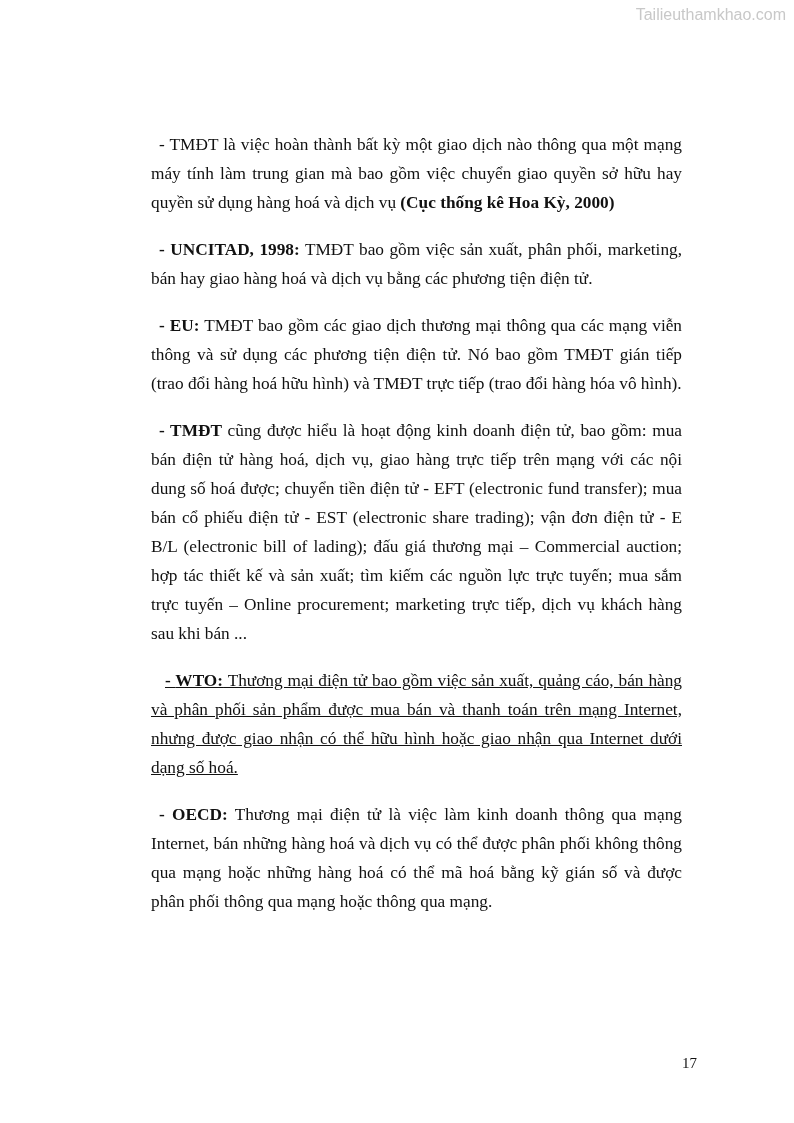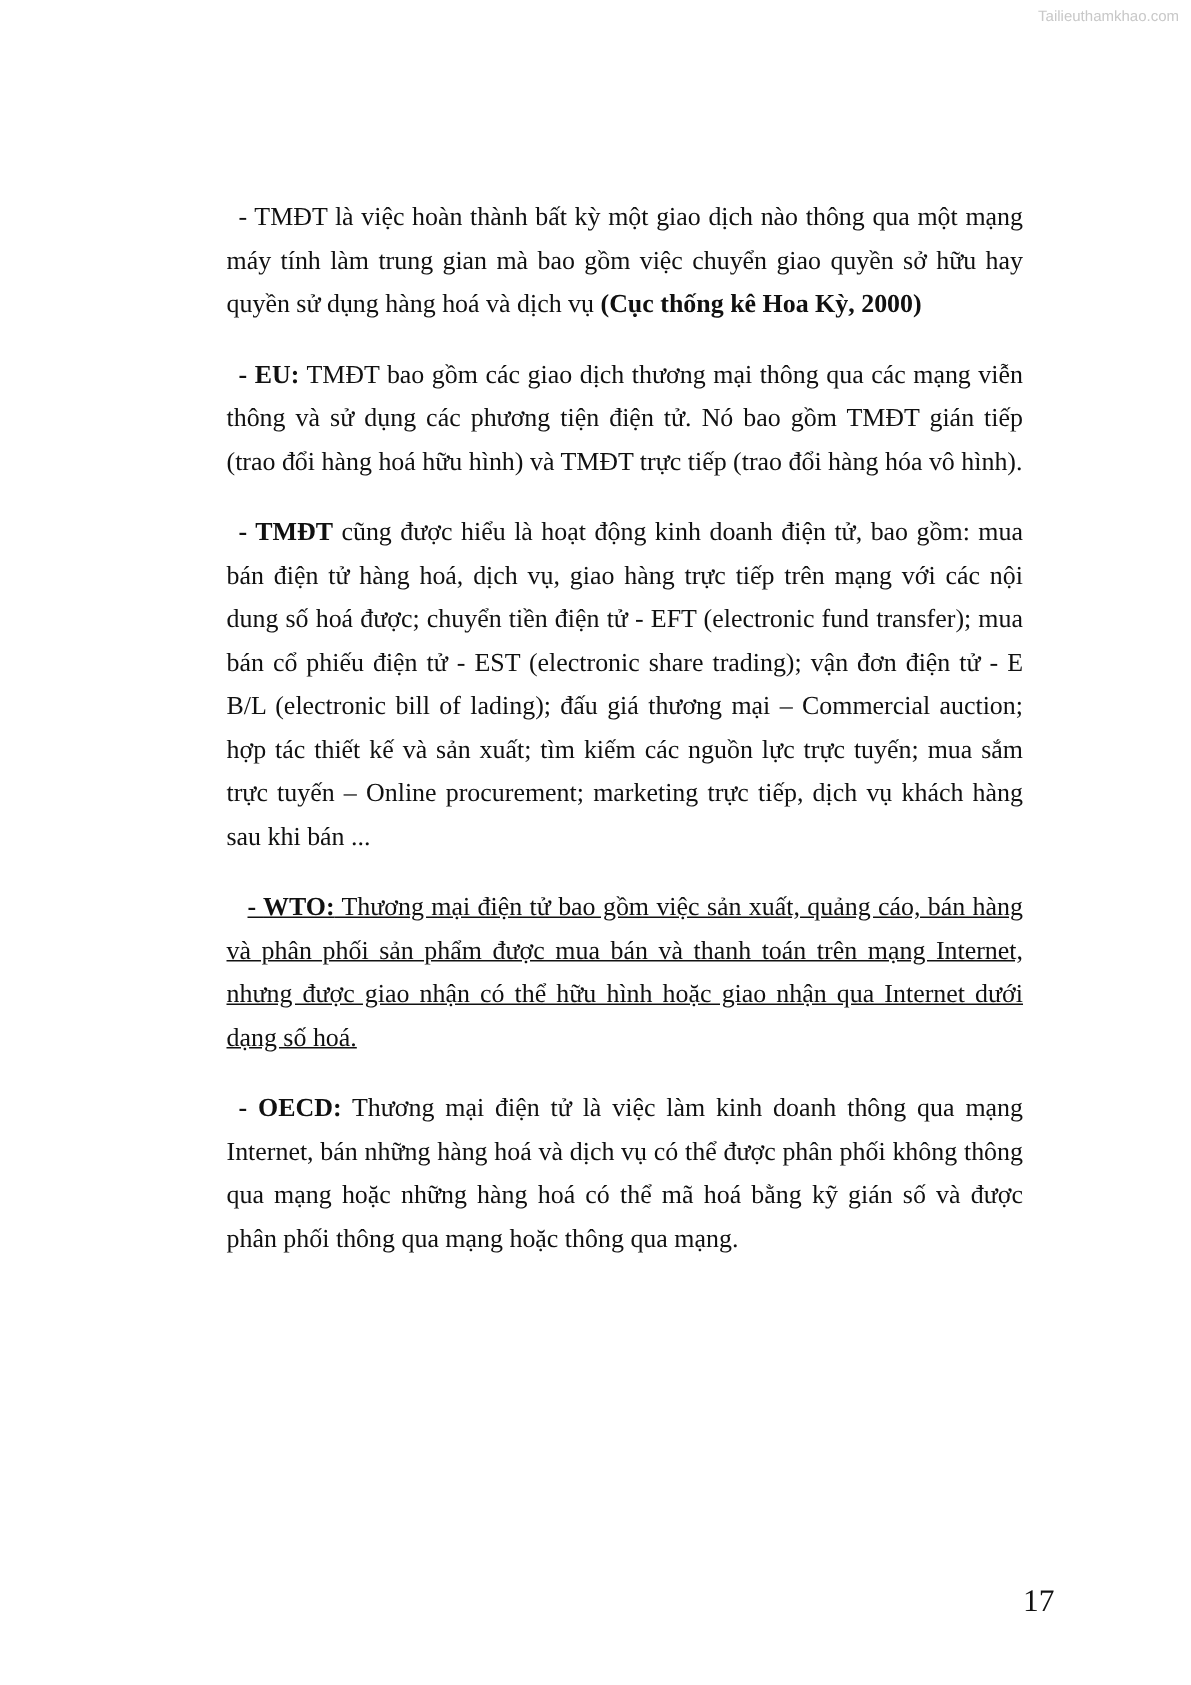--- a/index.html
+++ b/index.html
@@ -13,21 +13,21 @@
     position: relative;
     overflow: hidden;
     font-family: "Liberation Serif", "DejaVu Serif", serif;
     color: #111111;
   }
   .watermark {
     position: absolute;
     top: 6px;
     right: 8px;
     font-family: "Liberation Sans", "DejaVu Sans", sans-serif;
-    font-size: 10px;
+    font-size: 16px;
     color: #c8c8c8;
     letter-spacing: 0;
   }
   .page-body {
     position: absolute;
     left: 133px;
     top: 112px;
     width: 567px;
   }
   .para {
@@ -42,34 +42,35 @@
   .heading-italic {
     font-weight: bold;
     font-style: italic;
     text-indent: 27px;
   }
   b { font-weight: bold; }
   .page-number {
     position: absolute;
     left: 682px;
     top: 1055px;
-    font-size: 21px;
+    font-size: 15px;
   }
 </style>
 </head>
 <body>
 
 <div class="watermark">Tailieuthamkhao.com</div>
 
 <div class="page-body">
 
   <p class="para indent1"><span>- </span><span>TMĐT là việc hoàn thành bất kỳ một giao dịch nào thông qua một mạng máy tính làm trung gian mà bao gồm việc chuyển giao quyền sở hữu hay quyền sử dụng hàng hoá và dịch vụ </span><b>(Cục thống kê Hoa Kỳ, 2000)</b></p>
 
 
 
+  <p class="para indent1 gap-s"><b><span>- </span><span>UNCITAD, 1998:</span></b><span> TMĐT bao gồm việc sản xuất, phân phối, marketing, bán hay giao hàng hoá và dịch vụ bằng các phương tiện điện tử.</span></p>
 
   <p class="para indent1 gap-s"><b><span>- </span><span>EU:</span></b><span> TMĐT bao gồm các giao dịch thương mại thông qua các mạng viễn thông và sử dụng các phương tiện điện tử. Nó bao gồm TMĐT gián tiếp (trao đổi hàng hoá hữu hình) và TMĐT trực tiếp (trao đổi hàng hóa vô hình).</span></p>
 
   <p class="para indent1 gap-s"><b><span>- </span><span>TMĐT</span></b><span> cũng được hiểu là hoạt động kinh doanh điện tử, bao gồm: mua bán điện tử hàng hoá, dịch vụ, giao hàng trực tiếp trên mạng với các nội dung số hoá được; chuyển tiền điện tử - EFT (electronic fund transfer); mua bán cổ phiếu điện tử - EST (electronic share trading); vận đơn điện tử - E B/L (electronic bill of lading); đấu giá thương mại – Commercial auction; hợp tác thiết kế và sản xuất; tìm kiếm các nguồn lực trực tuyến; mua sắm trực tuyến – Online procurement; marketing trực tiếp, dịch vụ khách hàng sau khi bán ...</span></p>
 
   <p class="para indent2 gap-s"><b><span>- </span><span>WTO:</span></b><span> Thương mại điện tử bao gồm việc sản xuất, quảng cáo, bán hàng và phân phối sản phẩm được mua bán và thanh toán trên mạng Internet, nhưng được giao nhận có thể hữu hình hoặc giao nhận qua Internet dưới dạng số hoá.</span></p>
 
   <p class="para indent1 gap-s"><b><span>- </span><span>OECD:</span></b><span> Thương mại điện tử là việc làm kinh doanh thông qua mạng Internet, bán những hàng hoá và dịch vụ có thể được phân phối không thông qua mạng hoặc những hàng hoá có thể mã hoá bằng kỹ gián số và được phân phối thông qua mạng hoặc thông qua mạng.</span></p>
 
 

